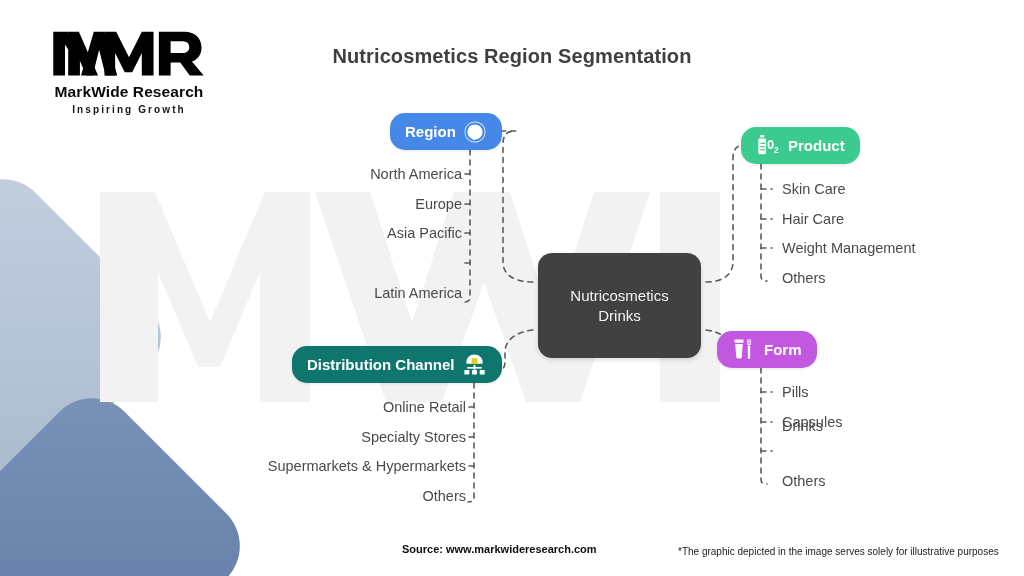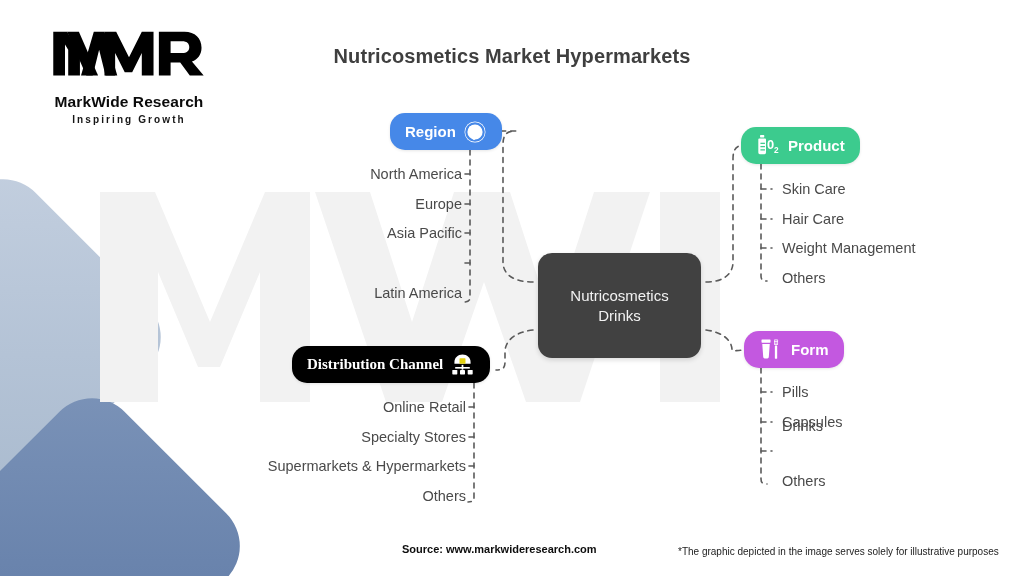--- a/index.html
+++ b/index.html
@@ -35,21 +35,21 @@
     width:700px; height:250px;
     opacity:1;
     z-index:0;
   }
 
   
   #logo { position:absolute; left:34px; top:24px; width:190px; z-index:5; }
   #logo-mark { width:160px; height:58px; display:block; margin:0 auto; }
   .logo-name {
     font-size:15.5px; font-weight:bold; color:#0b0b0b;
-    text-align:center; letter-spacing:.1px; margin-top:11px;
+    text-align:center; letter-spacing:.1px; margin-top:1px;
     white-space:nowrap;
   }
   .logo-tag {
     font-size:10px; font-weight:bold; color:#161616;
     text-align:center; letter-spacing:2.1px; margin-top:3px;
     white-space:nowrap;
   }
 
   
   #page-title {
@@ -79,21 +79,21 @@
     background:#414141; border-radius:14px;
     display:flex; align-items:center; justify-content:center;
     color:#f2f2f2; font-size:15px; line-height:1.32;
     text-align:center; font-weight:normal;
     box-shadow:0 2px 5px rgba(0,0,0,.14);
   }
 
   #node-region             { left:390px; top:113px; }
   #node-product            { left:741px; top:127px; }
   #node-distribution       { left:292px; top:346px; }
-  #node-form               { left:744px; top:331px; }
+  #node-form               { left:717px; top:331px; }
 
   
   .leaf {
     position:absolute; z-index:4;
     font-size:14.5px; color:#4a4a4a;
     white-space:nowrap; line-height:1;
   }
   .leaf.right-align { text-align:right; }
 
   
@@ -132,21 +132,21 @@
       <path d="M60,92 L84,10 L104,10 L128,92 L106,92 L94,44 L82,92 Z"></path>
       <path d="M120,92 L120,10 L142,10 L142,52 L166,10 L190,10 L190,92 L168,92 L168,44 L150,76 L142,76 Z" opacity="0"></path>
       <path d="M104,10 L126,10 L150,58 L174,10 L196,10 L196,92 L174,92 L174,50 L156,86 L142,86 L124,50 L124,92 L104,92 Z"></path>
       <path d="M206,10 L254,10 C274,10 286,22 286,40 C286,53 279,62 268,66 L290,92 L264,92 L246,68 L228,68 L228,92 L206,92 Z M228,28 L228,50 L250,50 C258,50 263,46 263,39 C263,32 258,28 250,28 Z"></path>
     </g>
   </svg>
   <div class="logo-name">MarkWide Research</div>
   <div class="logo-tag">Inspiring Growth</div>
 </div>
 
-<div id="page-title">Nutricosmetics Market Hypermarkets</div>
+<div id="page-title">Nutricosmetics Region Segmentation</div>
 
 <svg id="connectors" viewBox="0 0 1024 576">
   <g fill="none" stroke="#5a5a5a" stroke-width="1.6" stroke-dasharray="5 5" stroke-linecap="round">
 
     <path d="M533,282 C516,282 503,276 503,262 L503,145 C503,134 507,131 516,131 L497,131"></path>
 
     <path d="M533,330 C516,332 505,340 505,352 L505,362 C505,368 503,370 496,370"></path>
 
     <path d="M706,282 C722,282 733,275 733,262 L733,159 C733,148 737,145 746,145"></path>
 
@@ -216,21 +216,21 @@
       <text x="18.8" y="21.3" font-family="Liberation Sans, sans-serif" font-size="8.6" font-weight="bold" fill="#ffffff">2</text>
     </svg>
     <span>Product</span>
   </div>
 
   <div class="leaf" style="left:782px; top:182px;">Skin Care</div>
   <div class="leaf" style="left:782px; top:212px;">Hair Care</div>
   <div class="leaf" style="left:782px; top:241px;">Weight Management</div>
   <div class="leaf" style="left:782px; top:271px;">Others</div>
 
-  <div class="node" id="node-distribution" style="background:#000000;font-family:Liberation Serif, serif;">
+  <div class="node" id="node-distribution" style="background:#0f766e;">
     <span>Distribution Channel</span>
     <svg width="25" height="25" viewBox="0 0 26 26">
       <g fill="#ffffff">
         <path d="M13 2.6 C8.2 2.6 4.6 6.0 4.6 10.4 v1.9 h16.8 v-1.9 C21.4 6.0 17.8 2.6 13 2.6 Z"></path>
         <rect x="9.9" y="6.6" width="6.2" height="5.7" rx="0.6" fill="#e2d112"></rect>
         <rect x="12.1" y="13.4" width="1.8" height="5.0"></rect>
         <path d="M5.4 15.6 h15.2 v1.7 h-15.2 z"></path>
         <rect x="2.4" y="18.6" width="5.2" height="4.8" rx="0.7"></rect>
         <rect x="10.4" y="18.6" width="5.2" height="4.8" rx="0.7"></rect>
         <rect x="18.4" y="18.6" width="5.2" height="4.8" rx="0.7"></rect>

